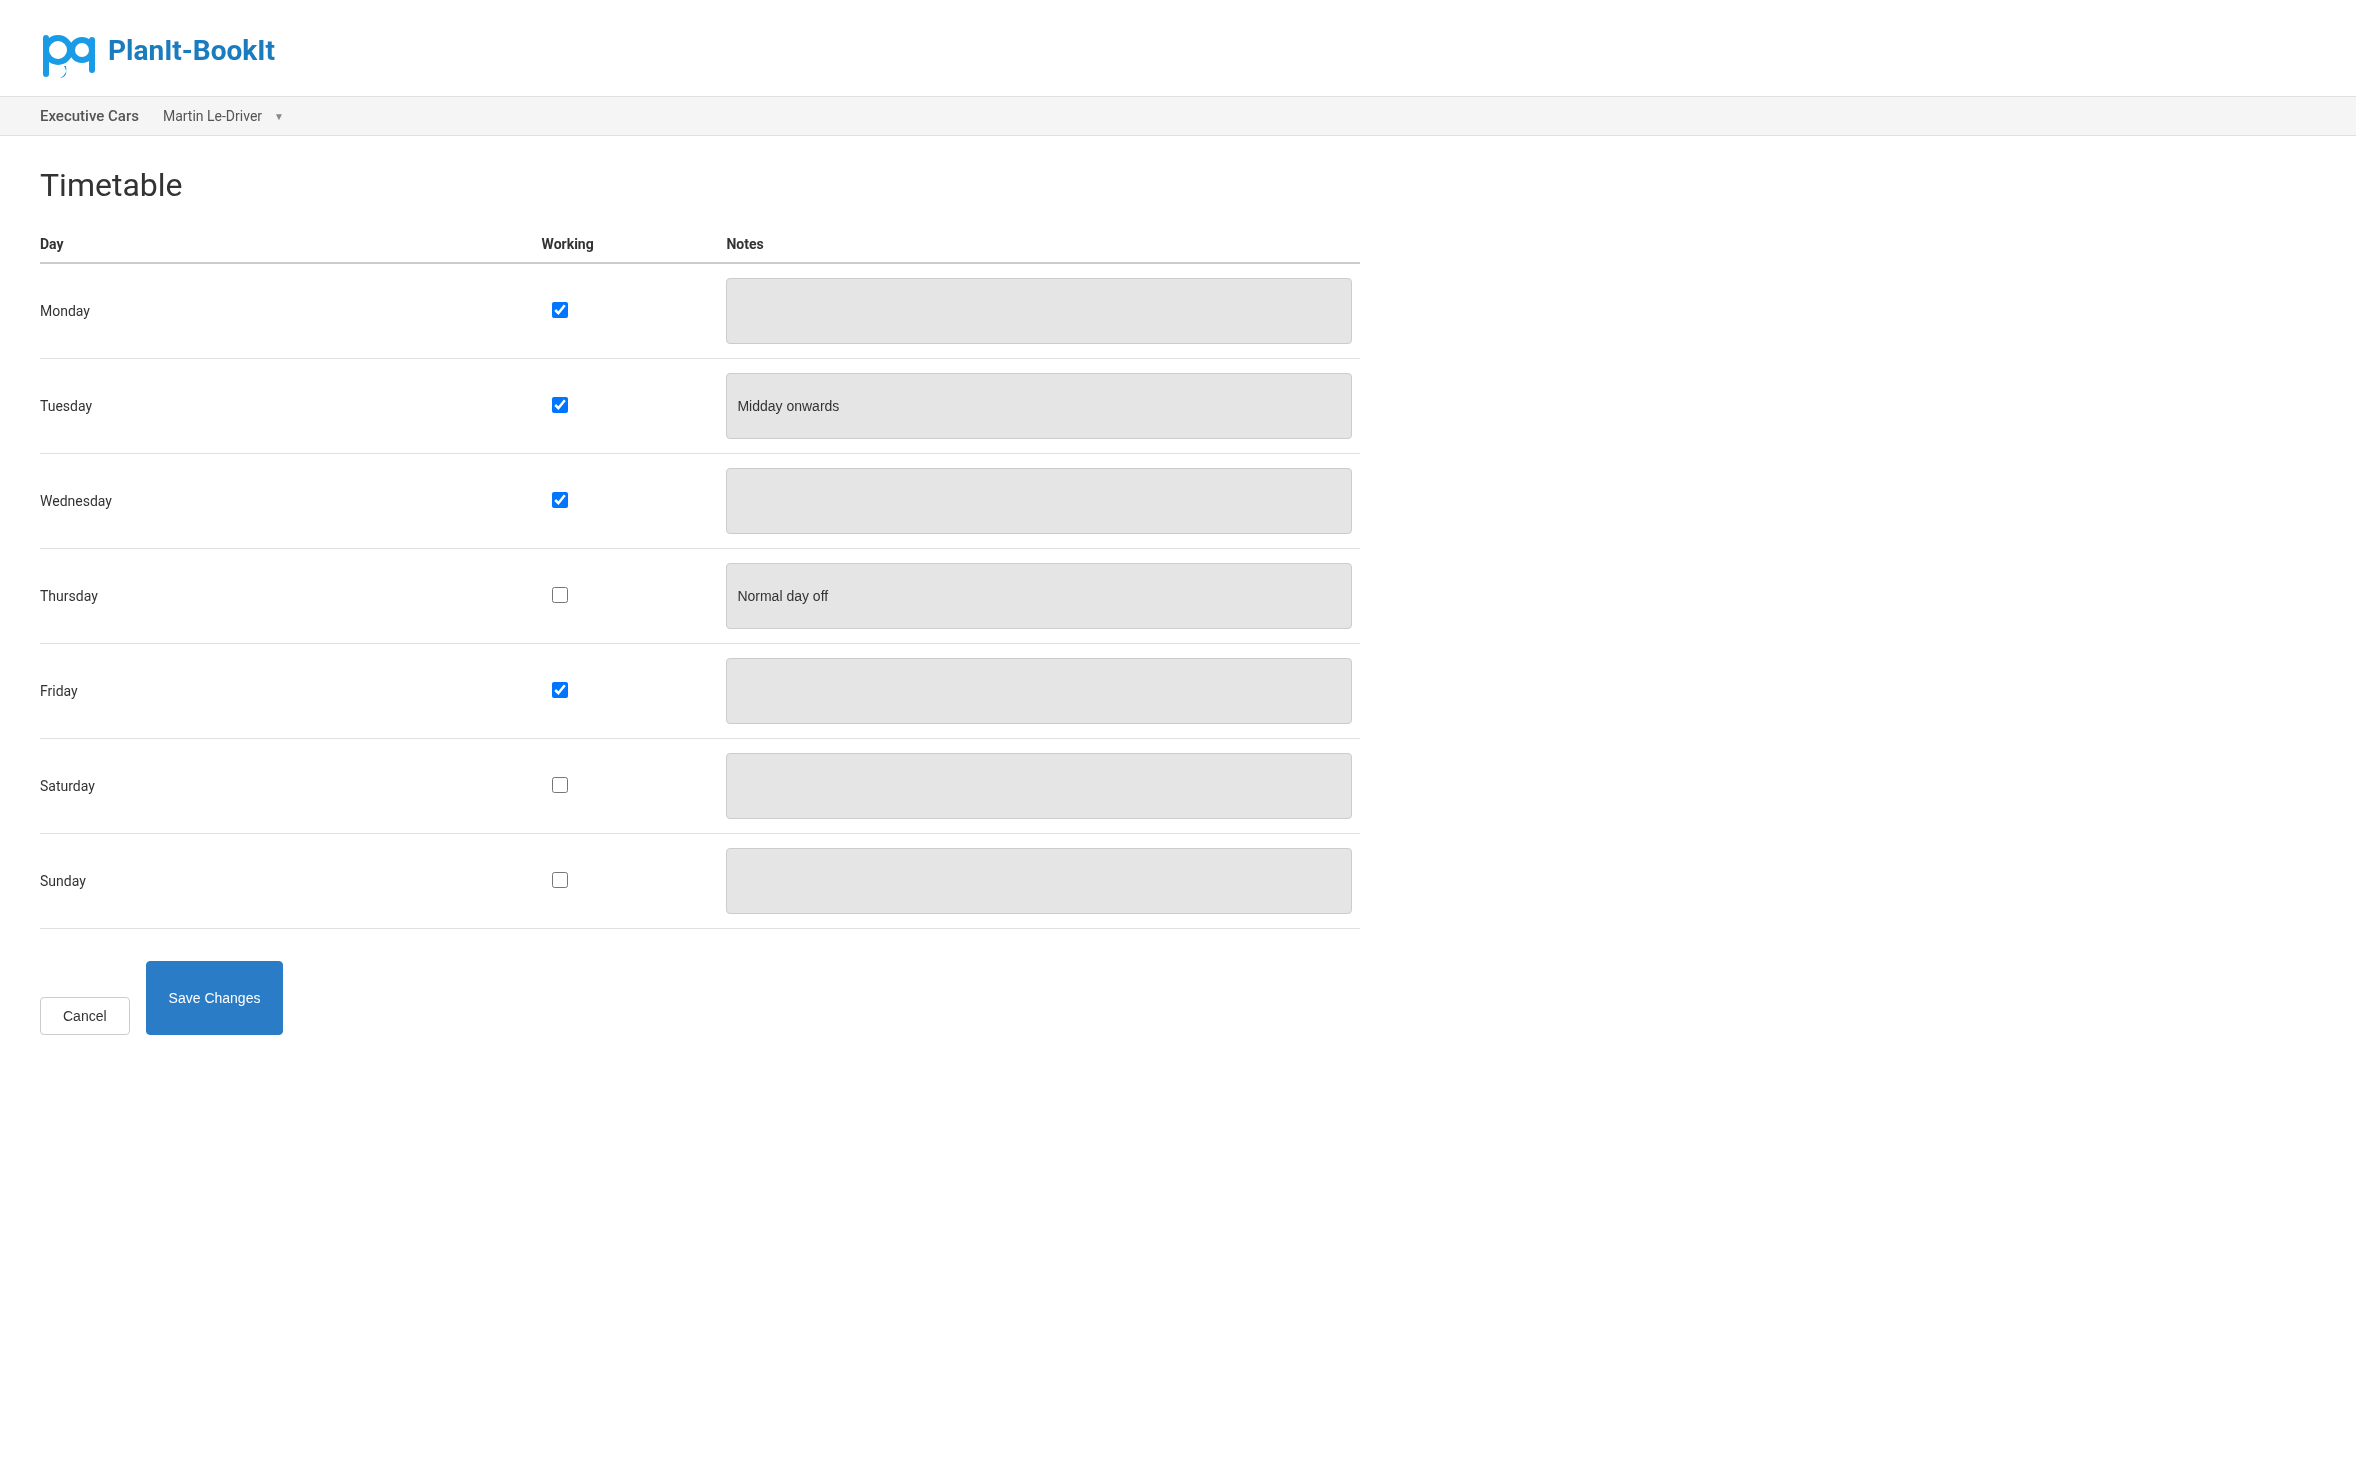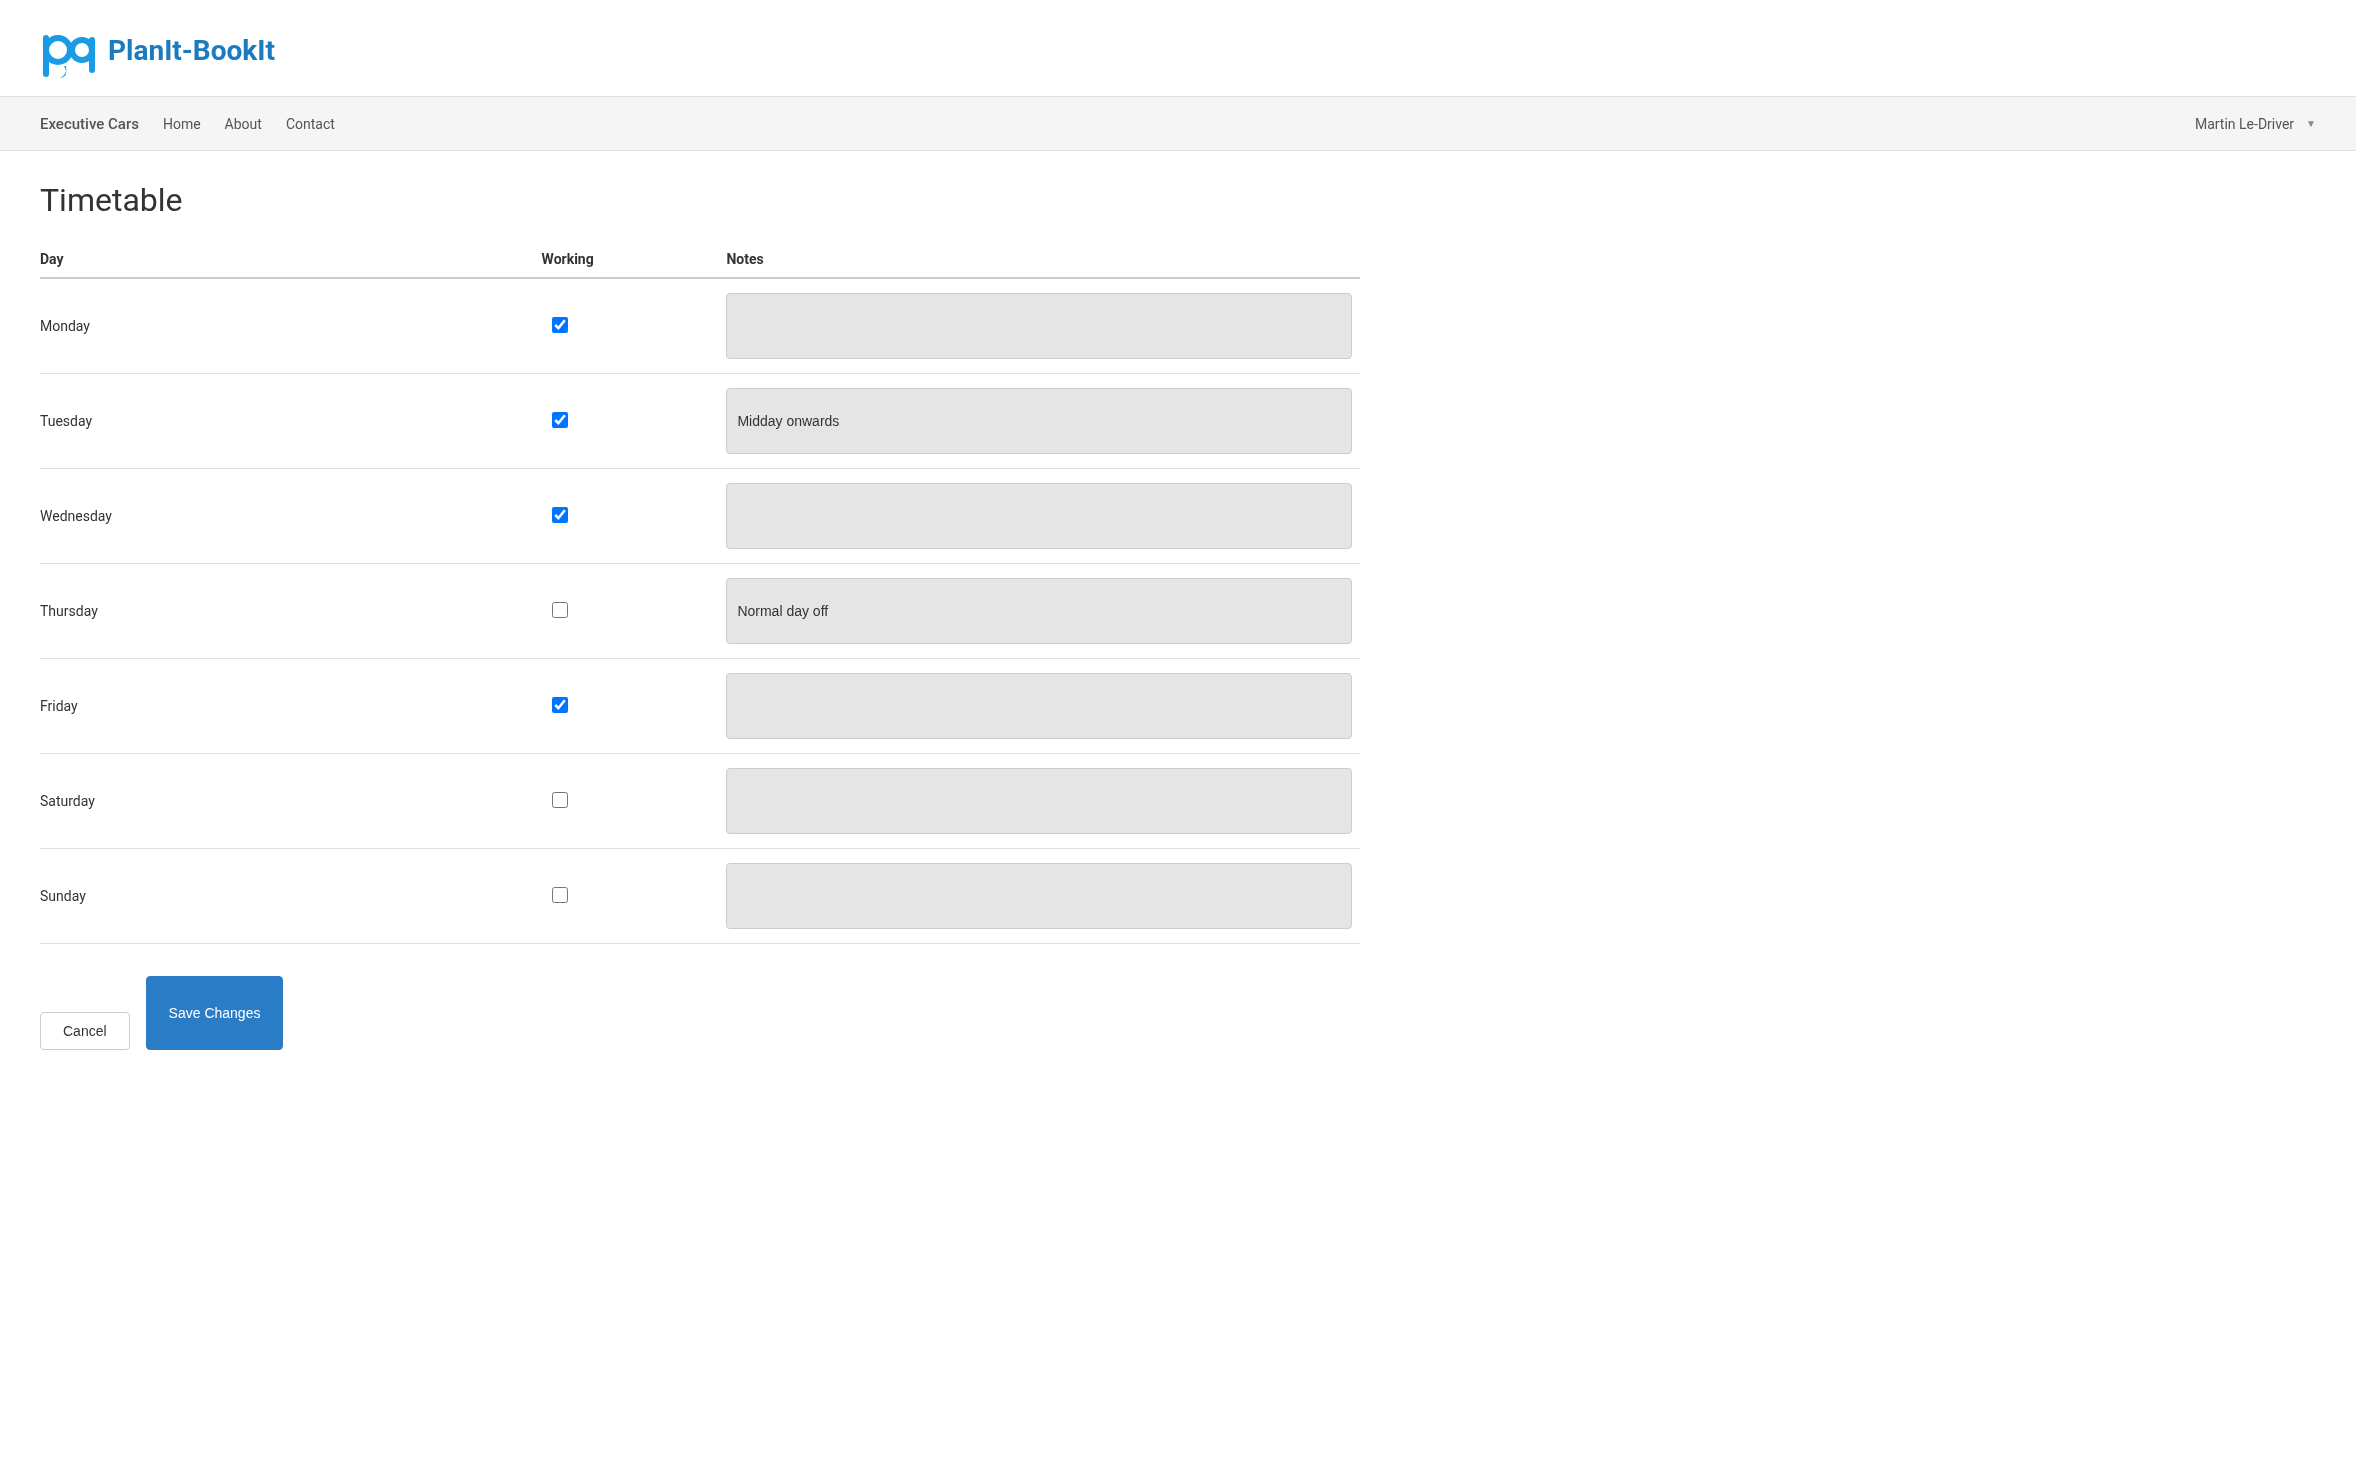--- a/index.html
+++ b/index.html
@@ -25,21 +25,21 @@
     }
 
     
     .navbar {
       background: #f5f5f5;
       border-top: 1px solid #e0e0e0;
       border-bottom: 1px solid #e0e0e0;
       padding: 0 40px;
       display: flex;
       align-items: center;
-      height: 55px;
+      height: 40px;
     }
     .navbar-brand {
       font-size: 15px;
       color: #555;
       margin-right: 24px;
       font-weight: 500;
     }
     .navbar-links {
       display: flex;
       gap: 24px;
@@ -171,25 +171,20 @@
       <line x1="52" y1="20" x2="52" y2="50" stroke="#1a9be6" stroke-width="6" stroke-linecap="round"></line>
 
       <path d="M24 46 Q30 56 20 58 Q28 54 26 46Z" fill="#1a9be6"></path>
     </svg>
     <span class="logo-name">PlanIt-BookIt</span>
   </div>
 </div>
 
 <nav class="navbar">
   <span class="navbar-brand">Executive Cars</span>
-  <div class="navbar-links">
-    <a class="navbar-link">Home</a>
-    <a class="navbar-link">About</a>
-    <a class="navbar-link">Contact</a>
-  </div>
   <div class="navbar-user">
     <span>Martin Le-Driver</span>
     <span class="chevron">▼</span>
   </div>
 </nav>
 
 <div class="main-content">
   <h1 class="page-title">Timetable</h1>
 
   <table class="timetable">

